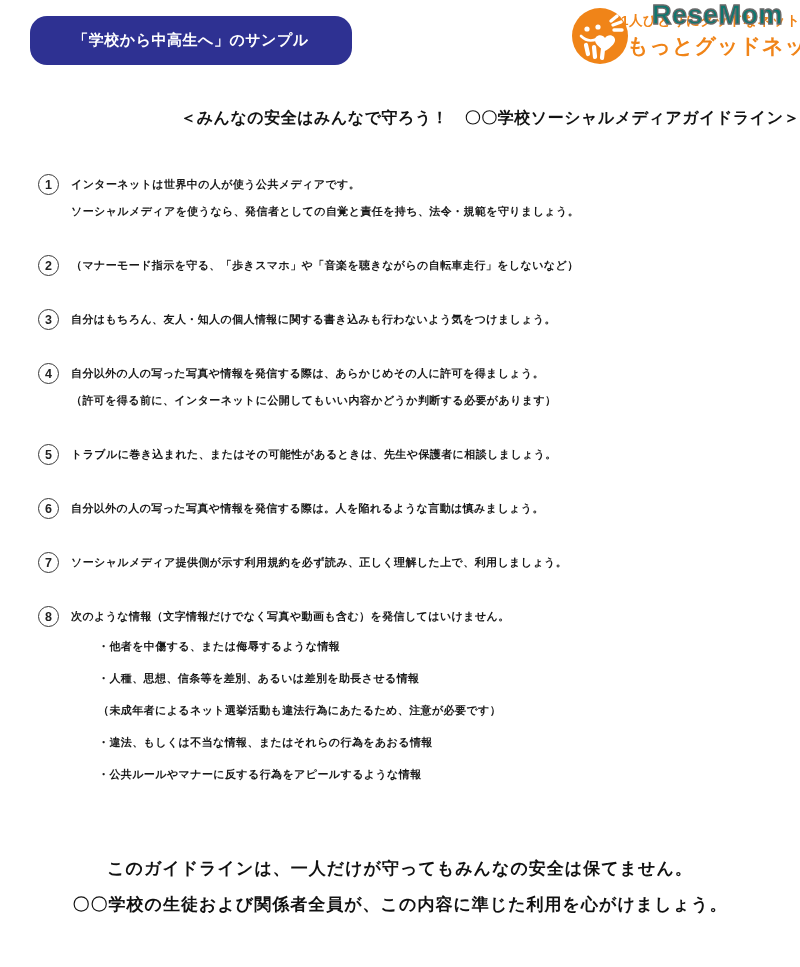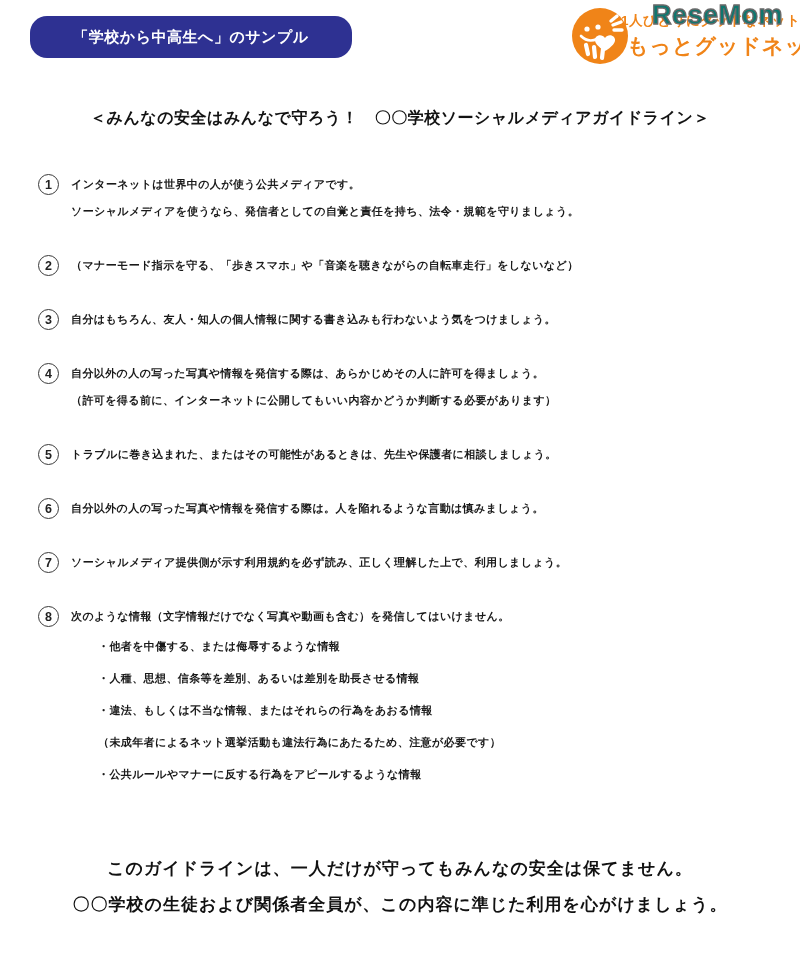--- a/index.html
+++ b/index.html
@@ -8,21 +8,21 @@
     width:800px;height:967px;
     background:#ffffff;
     font-family:"Liberation Sans","DejaVu Sans",sans-serif;
     color:#191919;
     overflow:hidden;
   }
 
   
   .badge{
     position:absolute;left:30px;top:16px;
-    width:322px;height:42px;
+    width:322px;height:49px;
     background:#2e3192;border-radius:17px;
     display:flex;align-items:center;justify-content:center;
     color:#ffffff;font-weight:bold;font-size:15px;letter-spacing:.5px;
   }
 
   
   .logo{position:absolute;right:0;top:0;width:245px;height:72px;text-align:right;}
   .logo-circle{position:absolute;left:16px;top:7px;width:58px;height:58px;}
   .logo-tagline{
     position:absolute;left:66px;top:12px;
@@ -39,21 +39,21 @@
     font-size:27px;font-weight:bold;letter-spacing:.5px;
     color:#0f766e;
     -webkit-text-stroke:1.3px #6a6a6a;
     text-shadow:0 0 1px #777;
     white-space:nowrap;
   }
 
   
   .doc-title{
     position:absolute;top:108px;left:0;width:100%;
-    text-align:center;font-weight:bold;font-size:16px;
+    text-align:right;font-weight:bold;font-size:16px;
     color:#121212;letter-spacing:.5px;
   }
 
   
   .list{position:absolute;top:171px;left:38px;right:24px;}
   .g-item{display:flex;gap:12px;margin-bottom:27px;}
   .g-num{
     flex:none;width:19px;height:19px;margin-top:3px;
     border:1.5px solid #3a3a3a;border-radius:50%;
     display:flex;align-items:center;justify-content:center;
@@ -157,22 +157,22 @@
           <div class="g-line">ソーシャルメディア提供側が示す利用規約を必ず読み、正しく理解した上で、利用しましょう。</div>
         </div>
       </div>
       <div class="g-item">
         <span class="g-num">8</span>
         <div class="g-text">
           <div class="g-line">次のような情報（文字情報だけでなく写真や動画も含む）を発信してはいけません。</div>
           <div class="g-sub">
             <div class="g-sub-line">・他者を中傷する、または侮辱するような情報</div>
             <div class="g-sub-line">・人種、思想、信条等を差別、あるいは差別を助長させる情報</div>
+            <div class="g-sub-line">（未成年者によるネット選挙活動も違法行為にあたるため、注意が必要です）</div>
             <div class="g-sub-line">・違法、もしくは不当な情報、またはそれらの行為をあおる情報</div>
-            <div class="g-sub-line">（未成年者によるネット選挙活動も違法行為にあたるため、注意が必要です）</div>
             <div class="g-sub-line">・公共ルールやマナーに反する行為をアピールするような情報</div>
           </div>
         </div>
       </div>
     </div>
 
   <div class="footer">
     <div>このガイドラインは、一人だけが守ってもみんなの安全は保てません。</div>
     <div>〇〇学校の生徒および関係者全員が、この内容に準じた利用を心がけましょう。</div>
   </div>

